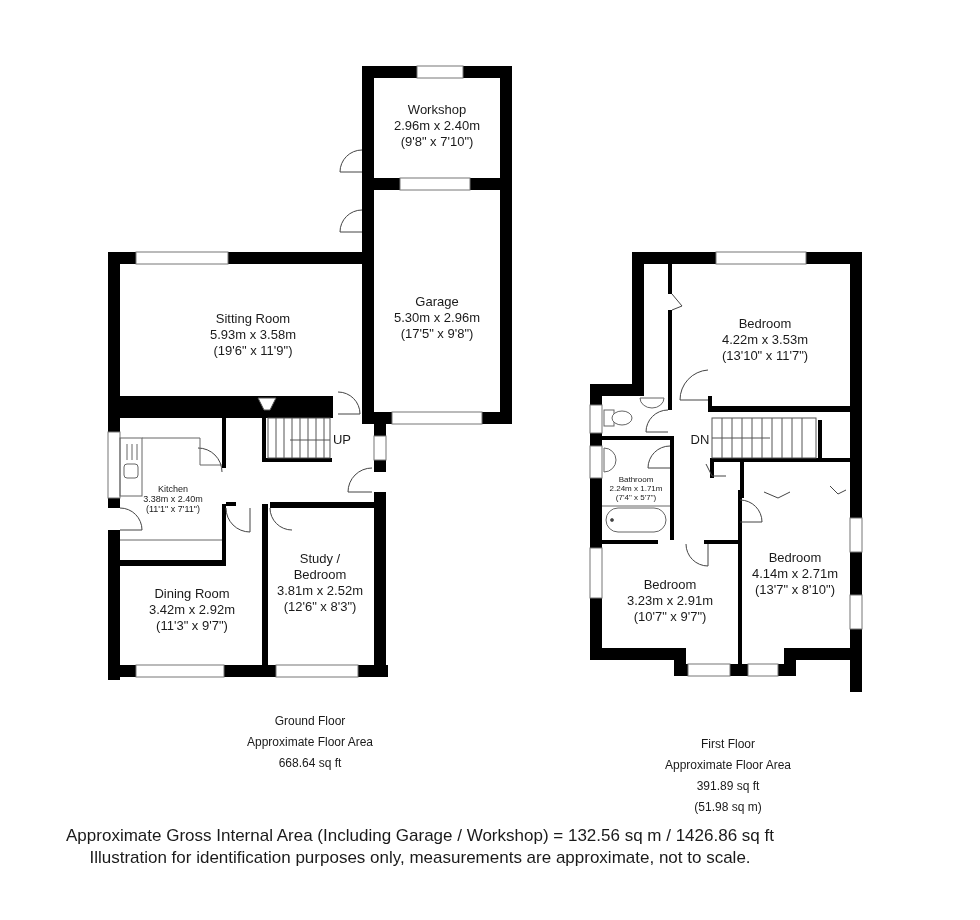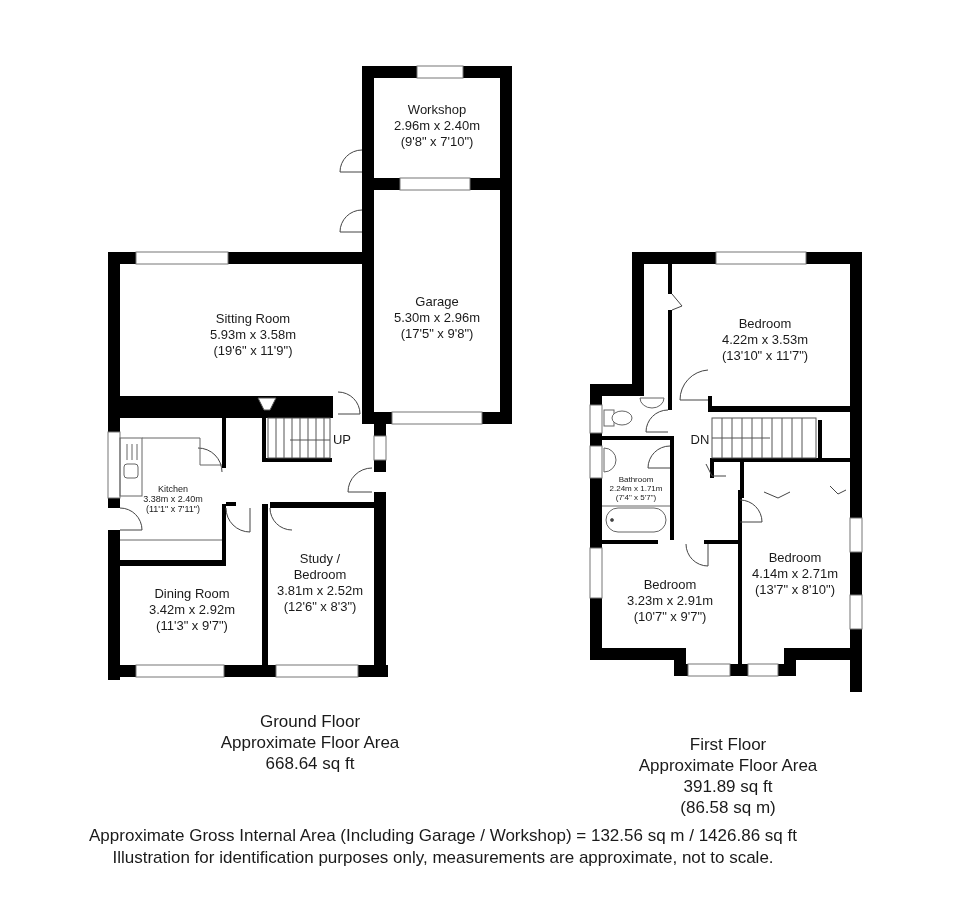--- a/index.html
+++ b/index.html
@@ -1,20 +1,20 @@
 <!DOCTYPE html>
 <html><head>
 <meta charset="utf-8">
 <style>
   html, body { margin:0; padding:0; background:#ffffff; }
   body { width:980px; height:920px; position:relative; overflow:hidden; font-family:"Liberation Sans", sans-serif; color:#1a1a1a; }
   svg { position:absolute; left:0; top:0; }
   .lbl { font-family:"Liberation Sans", sans-serif; fill:#1a1a1a; text-anchor:middle; }
-  .caption { position:absolute; text-align:center; font-size:17px; line-height:21px; color:#1a1a1a; }
-  .footer { position:absolute; left:0; width:840px; text-align:center; font-size:17px; line-height:22px; color:#1a1a1a;margin-left:23px; }
+  .caption { position:absolute; text-align:center; font-size:12px; line-height:21px; color:#1a1a1a; }
+  .footer { position:absolute; left:0; width:840px; text-align:center; font-size:17px; line-height:22px; color:#1a1a1a; }
 </style>
 </head>
 <body>
 
 <svg width="980" height="920" viewBox="0 0 980 920">
 
   <g fill="#000">
 
     <rect x="362" y="66" width="12" height="120"></rect>
     <rect x="362" y="66" width="150" height="12"></rect>
@@ -216,19 +216,19 @@
 <div class="caption" style="left:200px; top:711px; width:220px;">
   <div>Ground Floor</div>
   <div>Approximate Floor Area</div>
   <div>668.64 sq ft</div>
 </div>
 
 <div class="caption" style="left:618px; top:711px; width:220px;margin-top:23px;">
   <div>First Floor</div>
   <div>Approximate Floor Area</div>
   <div>391.89 sq ft</div>
-  <div>(86.58 sq m)</div>
+  <div>(51.98 sq m)</div>
 </div>
 
 <div class="footer" style="top:825px;">
   <div>Approximate Gross Internal Area (Including Garage / Workshop) = 132.56 sq m / 1426.86 sq ft</div>
   <div>Illustration for identification purposes only, measurements are approximate, not to scale.</div>
 </div>
 
 </body></html>

